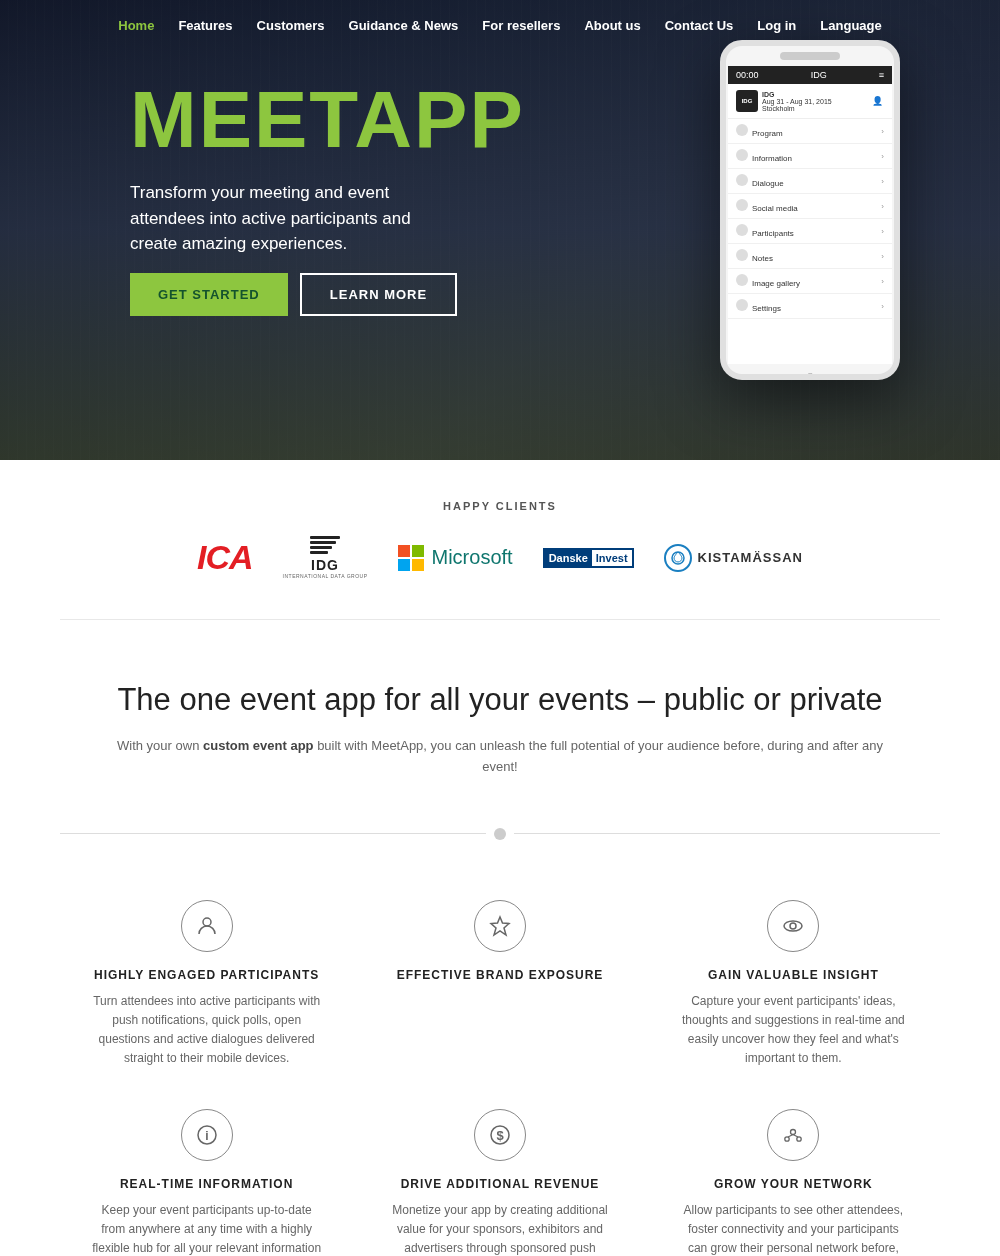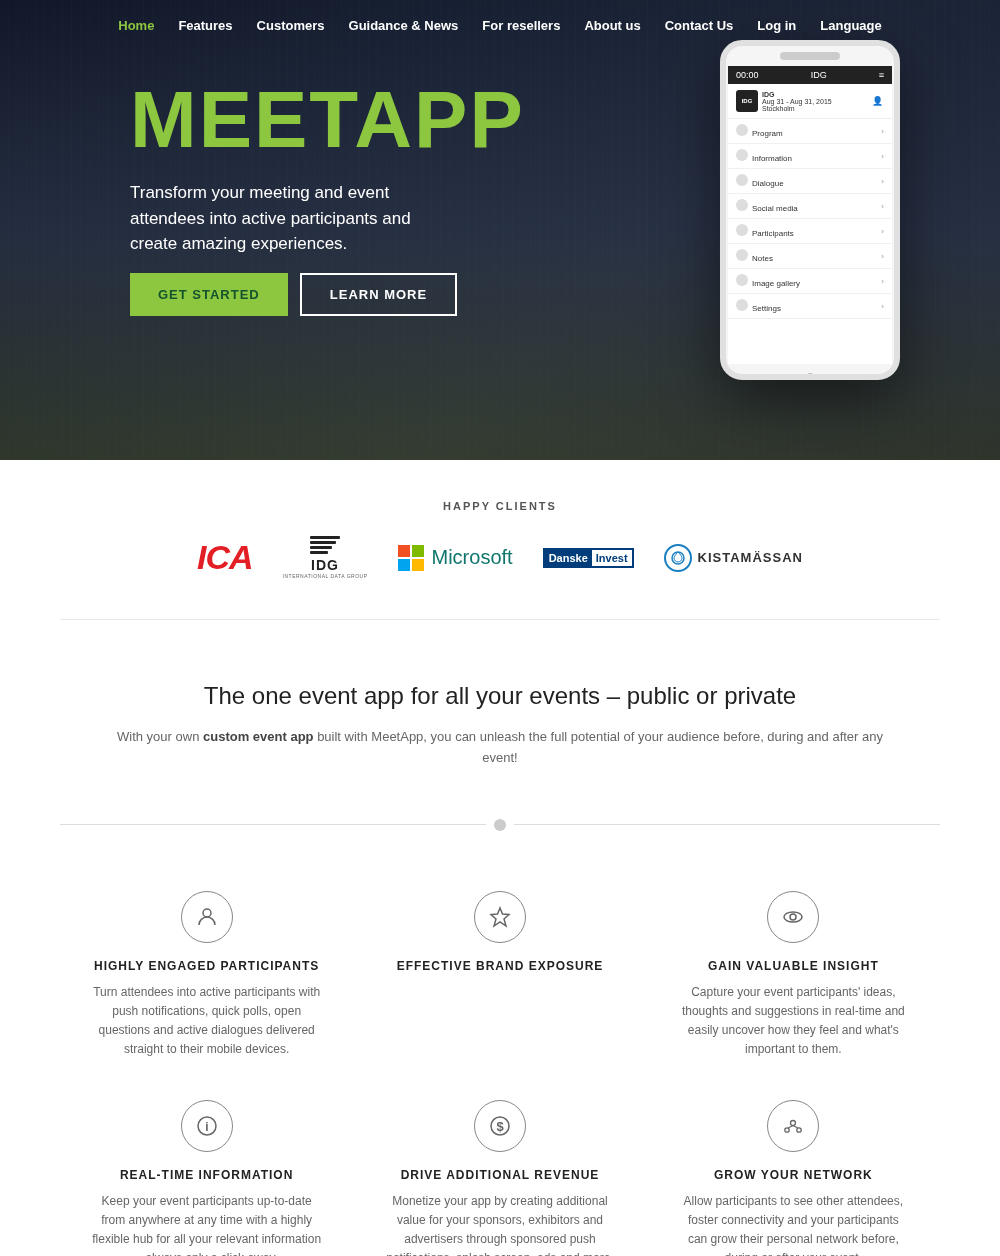--- a/index.html
+++ b/index.html
@@ -245,21 +245,21 @@
       background: #e8e8e8;
       margin: 0 60px;
     }
 
     
     .features-intro {
       text-align: center;
       padding: 60px 100px 30px;
     }
     .features-intro h2 {
-      font-size: 24px;
+      font-size: 31px;
       font-weight: 400;
       color: #222;
       margin-bottom: 16px;
       line-height: 1.3;
     }
     .features-intro p {
       font-size: 13px;
       color: #666;
       line-height: 1.6;
     }

